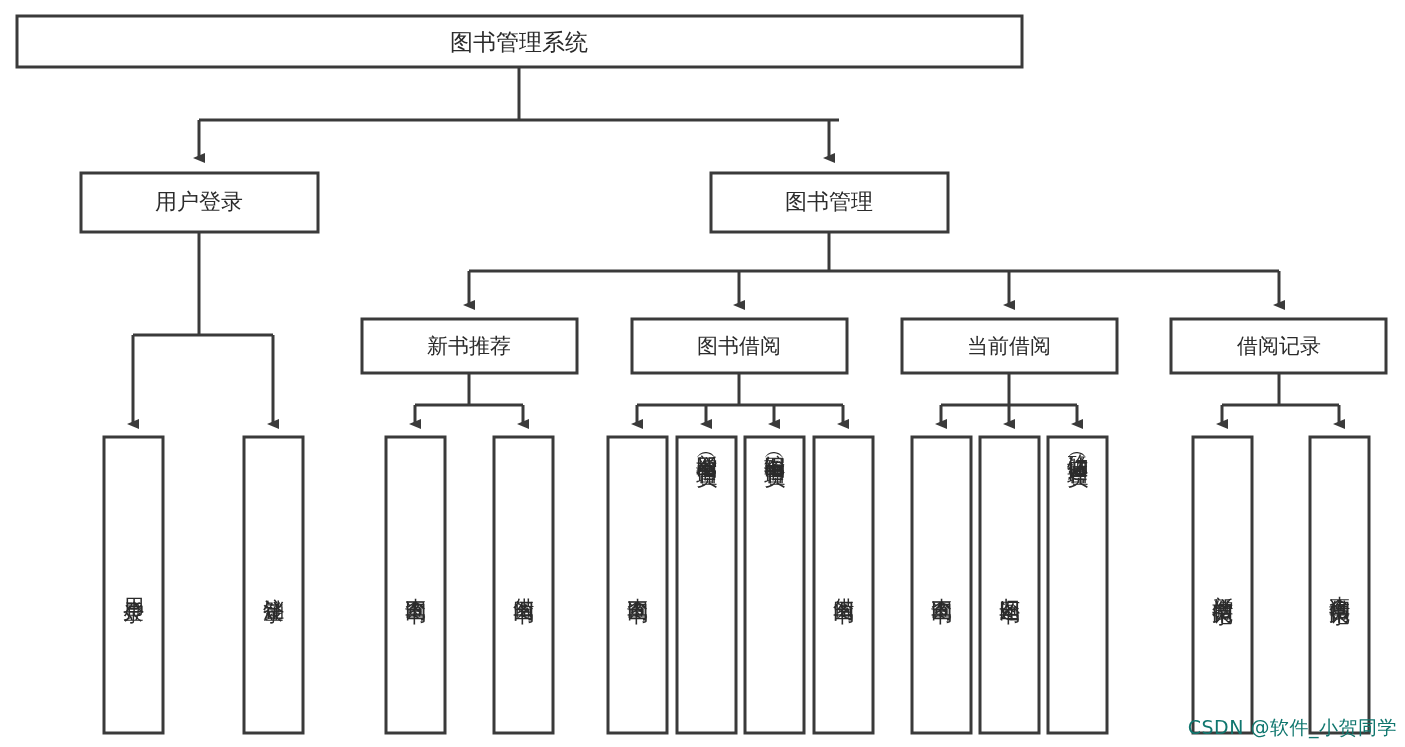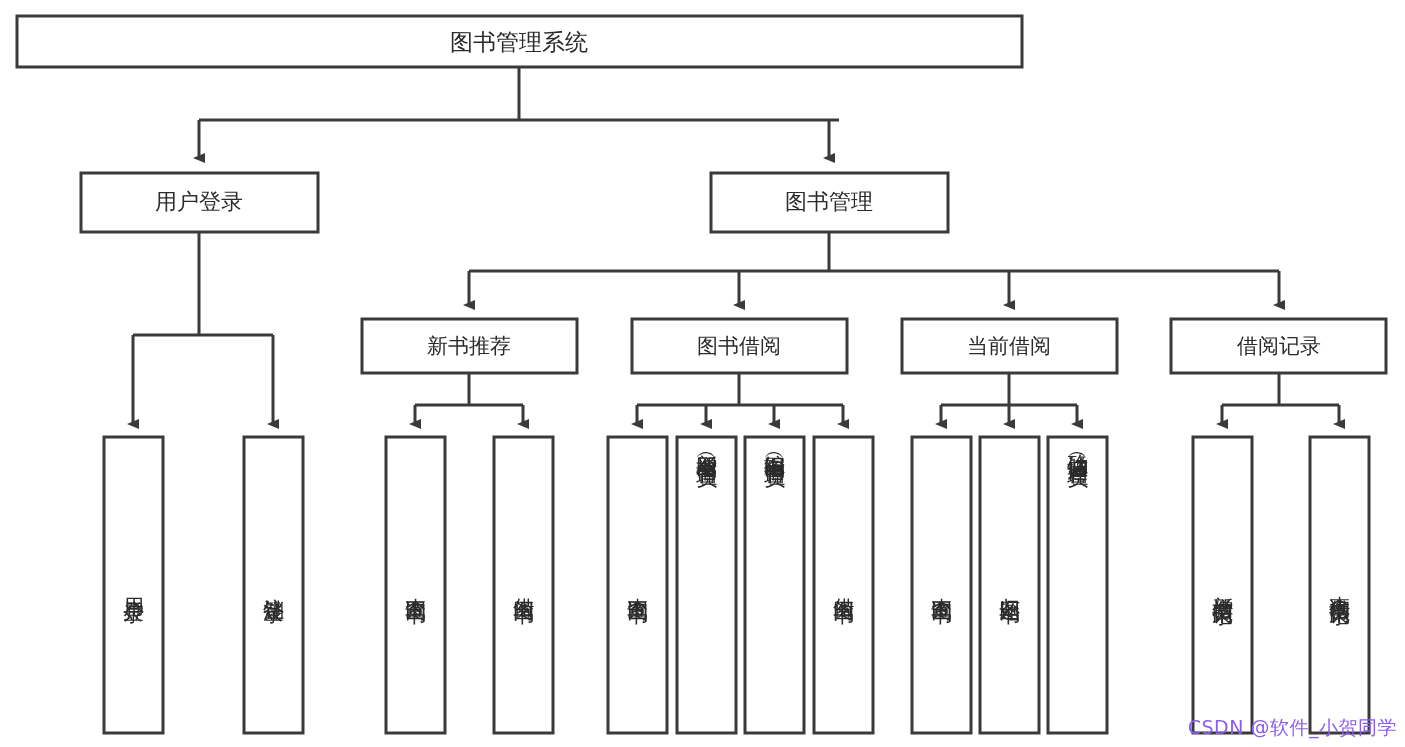--- a/index.html
+++ b/index.html
@@ -73,21 +73,21 @@
     letter-spacing: 2px;
     color: #2b2b2b;
     white-space: nowrap;
   }
   .watermark {
     position: absolute;
     right: 8px;
     bottom: 6px;
     font-family: "DejaVu Sans", "Liberation Sans", sans-serif;
     font-size: 19px;
-    color: #8b5cf6;
+    color: #0f766e;
     letter-spacing: 0.5px;
     user-select: none;
     white-space: nowrap;
   }
 </style>
 </head>
 <body>
 
 <div id="diagram-root">
 

